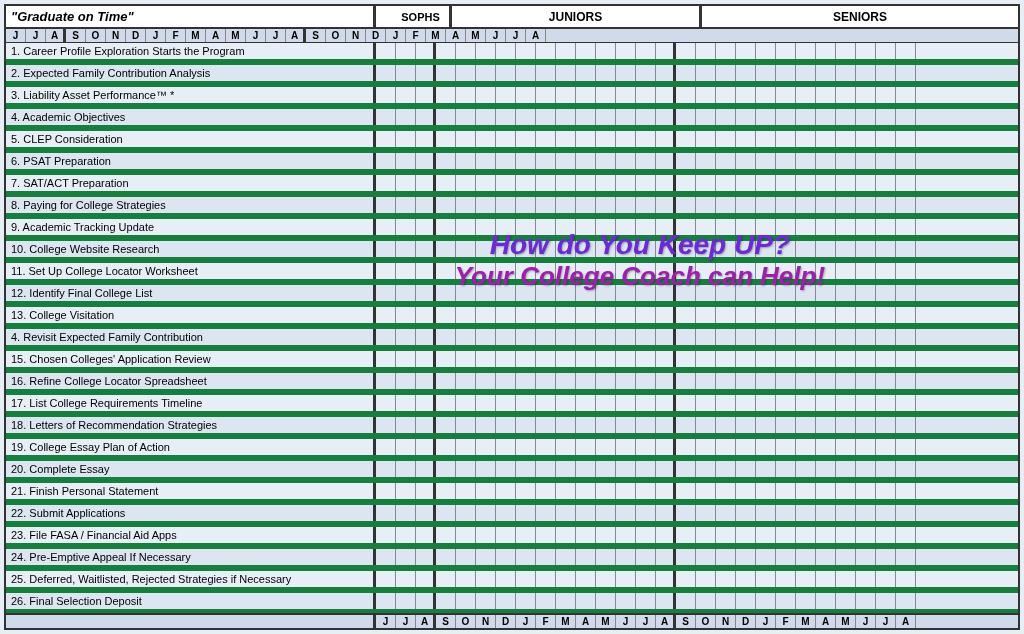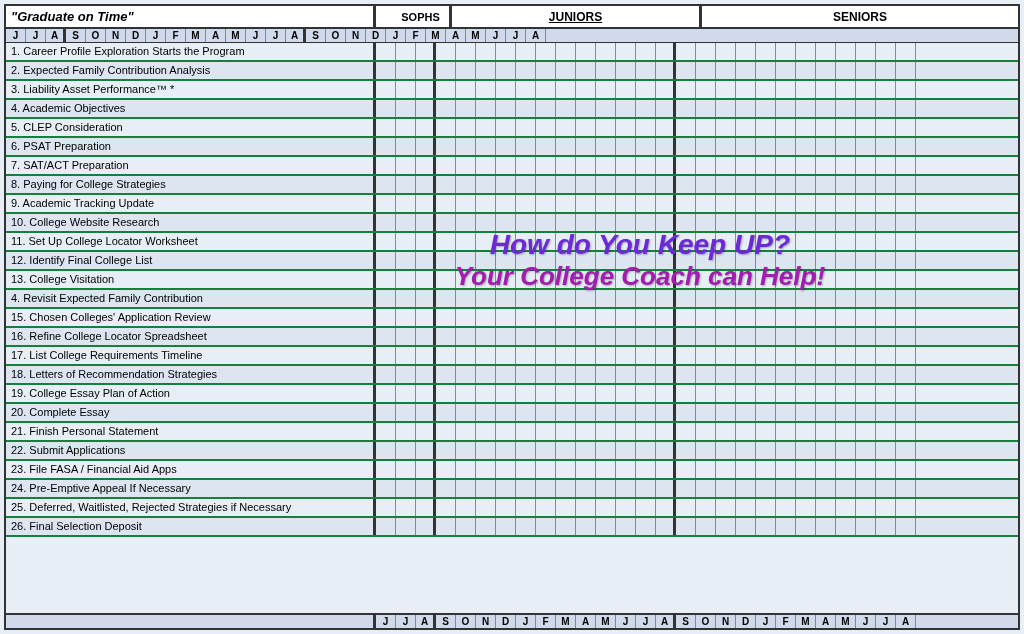--- a/index.html
+++ b/index.html
@@ -60,21 +60,20 @@
       width: 250px;
       min-width: 250px;
       text-align: center;
       font-weight: bold;
       font-size: 12px;
       border-right: 3px solid #333;
       padding: 3px 20px;
       display: flex;
       align-items: center;
       justify-content: center;
-      text-decoration: underline;
     }
     .col-seniors-header {
       flex: 1;
       text-align: center;
       font-weight: bold;
       font-size: 12px;
       padding: 3px 2px;
       display: flex;
       align-items: center;
       justify-content: center;
@@ -108,21 +107,21 @@
     
     .data-body {
       flex: 1;
       display: flex;
       flex-direction: column;
       overflow: hidden;
       position: relative;
     }
     .data-row {
       display: flex;
-      border-bottom: 2px solid #15803d;
+      border-bottom: 6px solid #15803d;
       background: #e8eef5;
       min-height: 19px;
     }
     .data-row:nth-child(even) {
       background: #dce5f0;
     }
     .row-label {
       width: 370px;
       min-width: 370px;
       border-right: 3px solid #333;

